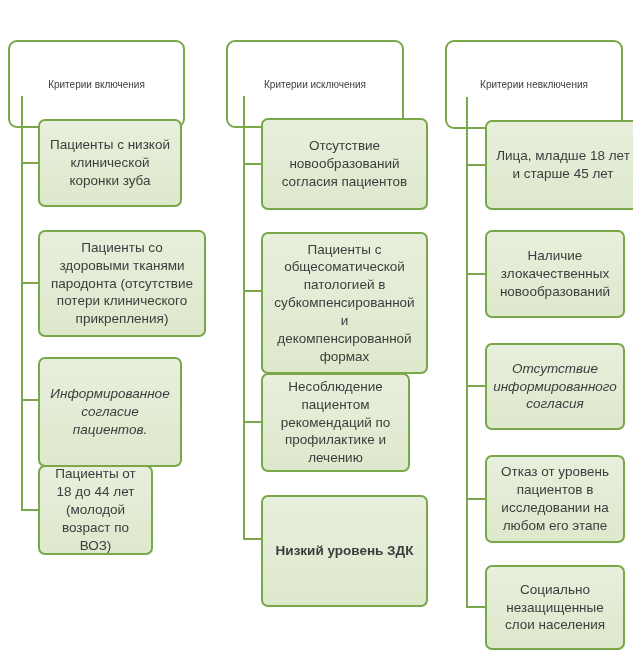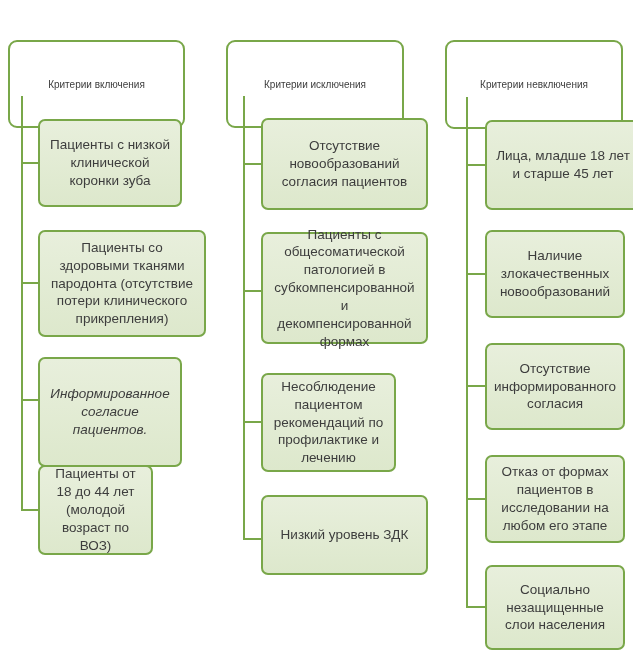--- a/index.html
+++ b/index.html
@@ -58,51 +58,51 @@
       <span>Критерии исключения</span>
     </div>
     <div class="vline" style="left:243px; top:96px; height:444px;"></div>
     <div class="stub" style="left:243px; top:163px; width:18px;"></div>
     <div class="stub" style="left:243px; top:290px; width:18px;"></div>
     <div class="stub" style="left:243px; top:421px; width:18px;"></div>
     <div class="stub" style="left:243px; top:538px; width:18px;"></div>
     <div class="box item" style="left:261px; top:118px; width:167px; height:92px;">
       <span>Отсутствие новообразований согласия пациентов</span>
     </div>
-    <div class="box item" style="left:261px; top:232px; width:167px; height:112px;justify-content:flex-end;">
+    <div class="box item" style="left:261px; top:232px; width:167px; height:142px;justify-content:flex-end;">
       <span>Пациенты с общесоматической патологией в субкомпенсированной и декомпенсированной формах</span>
     </div>
-    <div class="box item" style="left:261px; top:373px; width:135px; height:99px;">
+    <div class="box item" style="left:261px; top:373px; width:149px; height:99px;">
       <span>Несоблюдение пациентом рекомендаций по профилактике и лечению</span>
     </div>
-    <div class="box item" style="left:261px; top:495px; width:167px; height:80px;">
+    <div class="box item" style="left:261px; top:495px; width:167px; height:112px;font-weight:bold;">
       <span>Низкий уровень ЗДК</span>
     </div>
   </div>
 
   <div>
     <div class="box hdr" style="left:445px; top:8px; width:178px; height:89px;">
       <span>Критерии невключения</span>
     </div>
     <div class="vline" style="left:466px; top:97px; height:511px;"></div>
     <div class="stub" style="left:466px; top:164px; width:19px;"></div>
     <div class="stub" style="left:466px; top:273px; width:19px;"></div>
     <div class="stub" style="left:466px; top:385px; width:19px;"></div>
     <div class="stub" style="left:466px; top:498px; width:19px;"></div>
     <div class="stub" style="left:466px; top:606px; width:19px;"></div>
     <div class="box item" style="left:485px; top:120px; width:156px; height:90px;">
       <span>Лица, младше 18  лет и старше 45  лет</span>
     </div>
     <div class="box item" style="left:485px; top:230px; width:140px; height:88px;">
       <span>Наличие злокачественных новообразований</span>
     </div>
-    <div class="box item" style="left:485px; top:343px; width:140px; height:87px;">
+    <div class="box item" style="left:485px; top:343px; width:140px; height:87px;font-style:italic;">
       <span>Отсутствие информированного согласия</span>
     </div>
     <div class="box item" style="left:485px; top:455px; width:140px; height:88px;">
-      <span>Отказ от формах пациентов в исследовании на любом его этапе</span>
+      <span>Отказ от уровень пациентов в исследовании на любом его этапе</span>
     </div>
     <div class="box item" style="left:485px; top:565px; width:140px; height:85px;">
       <span>Социально незащищенные слои населения</span>
     </div>
   </div>
 
 </div>
 
 </body></html>

